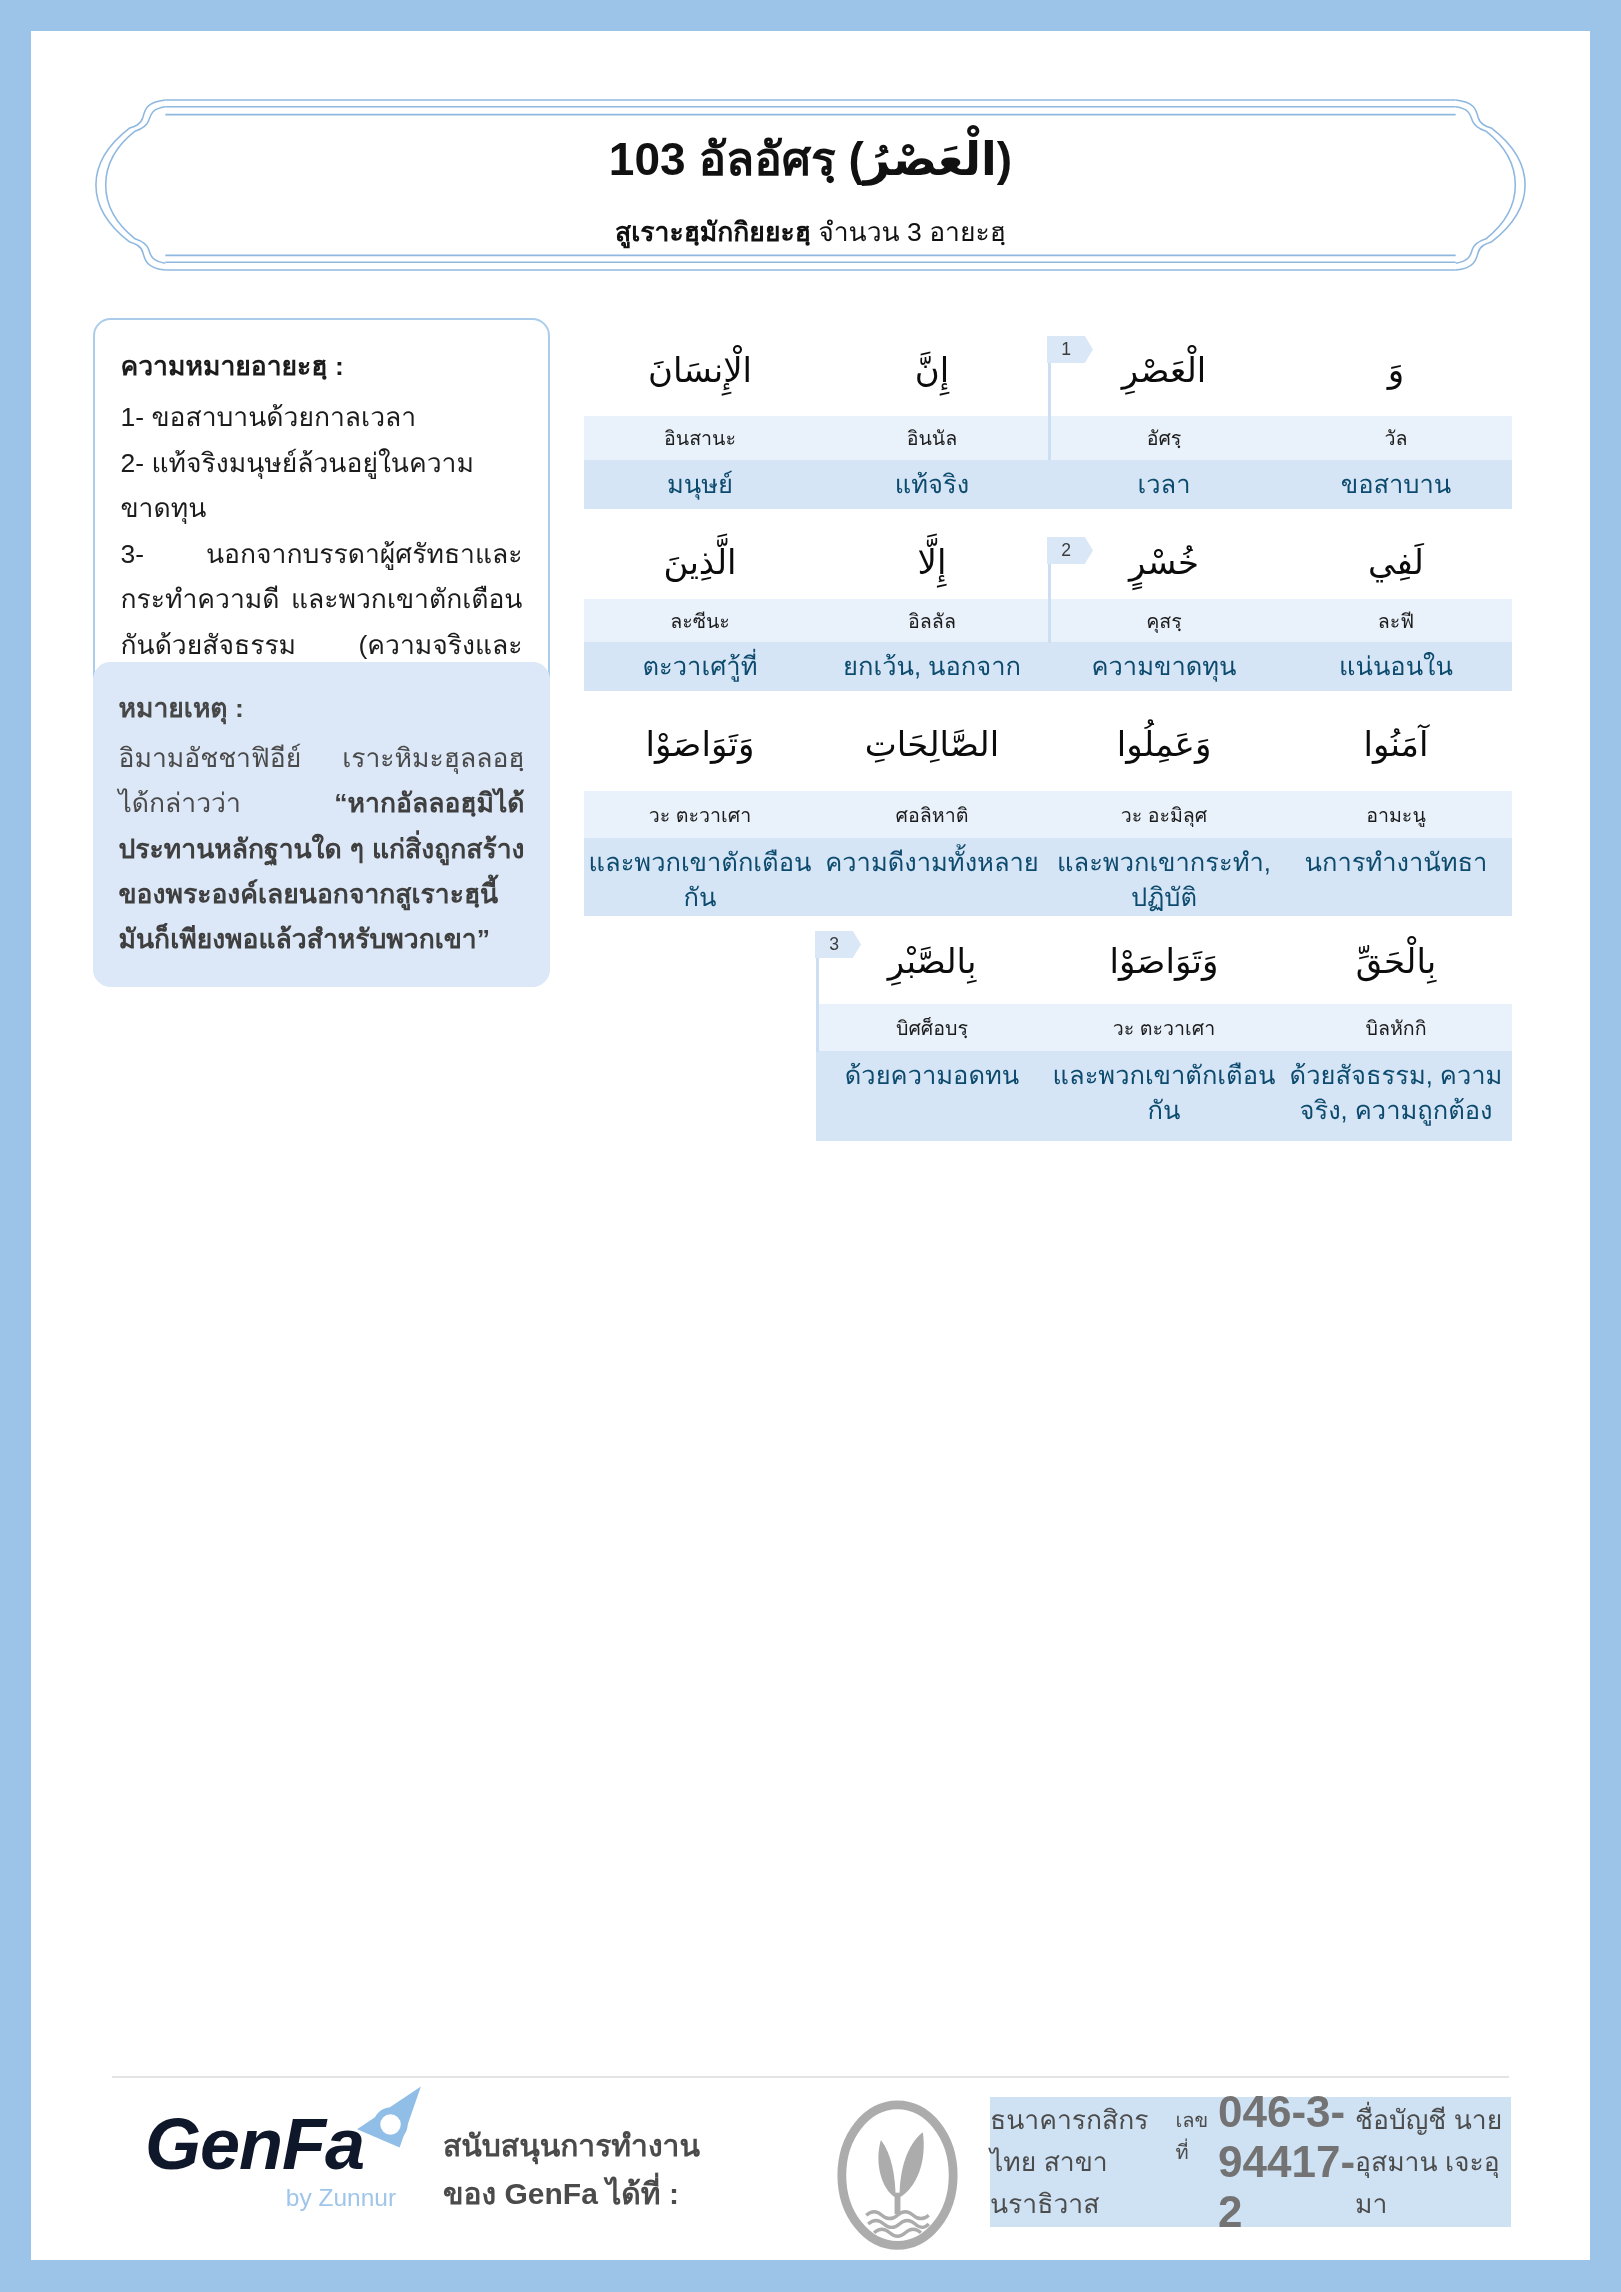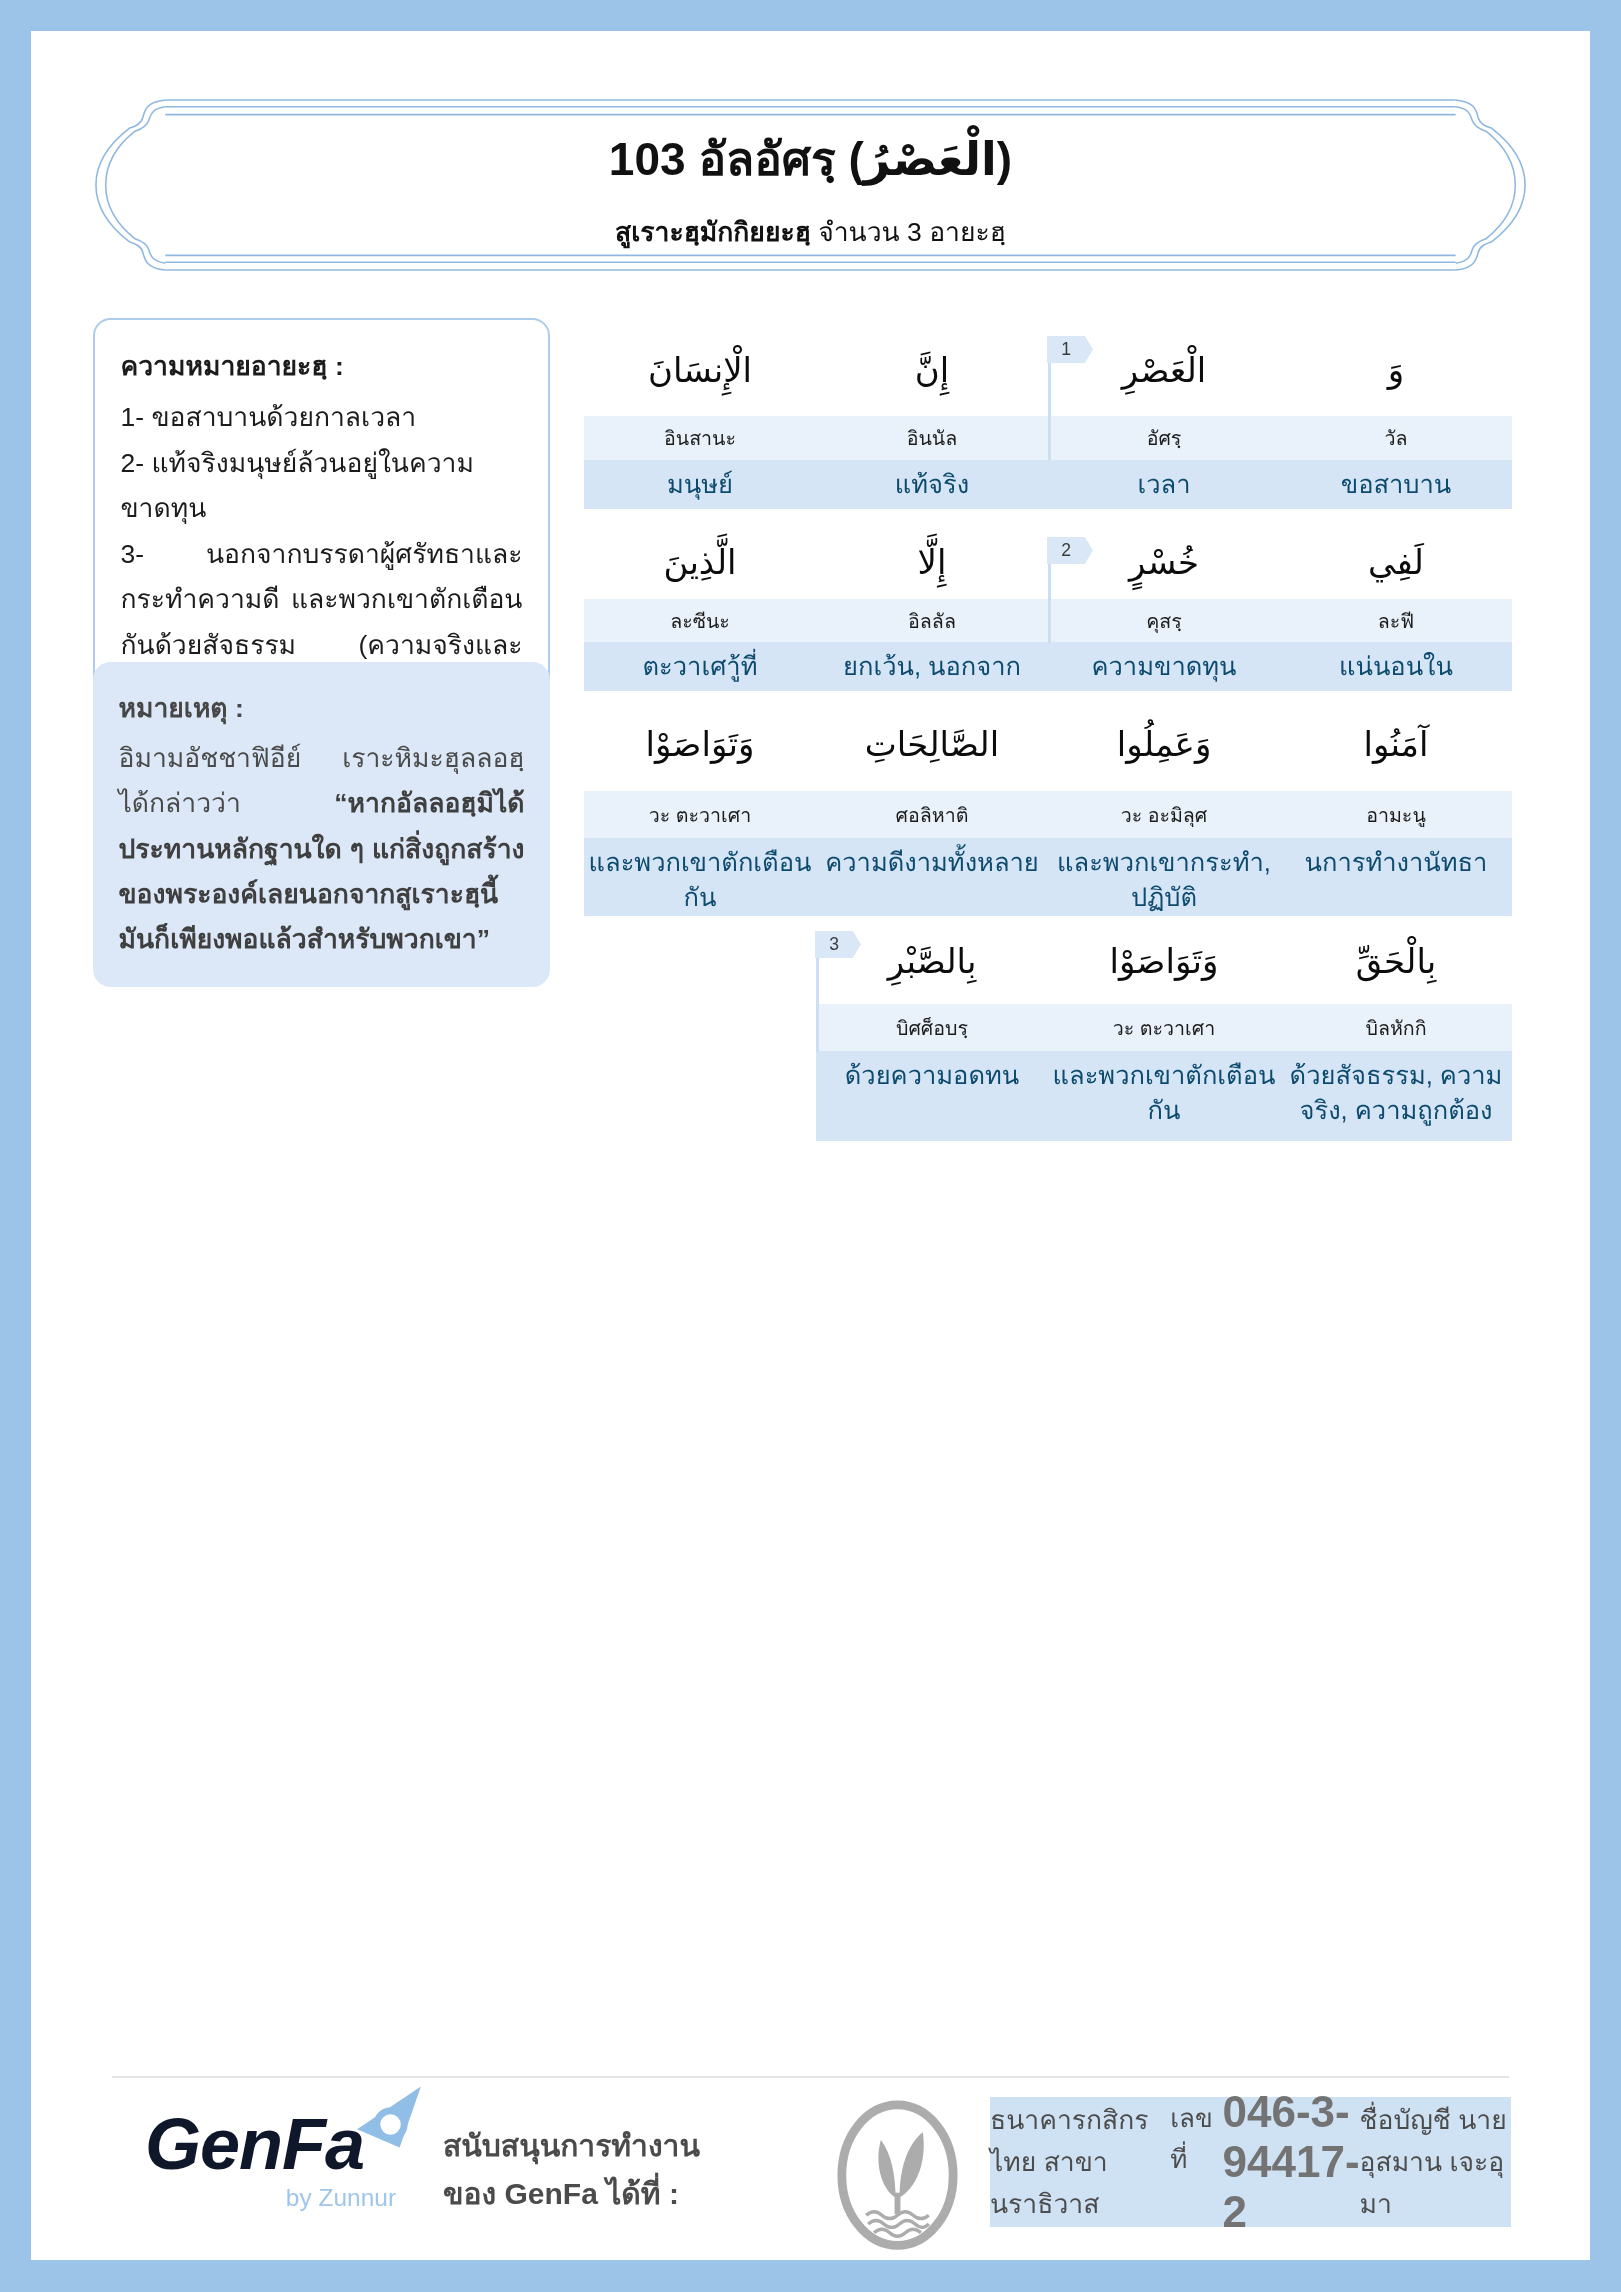--- a/index.html
+++ b/index.html
@@ -96,21 +96,21 @@
     left:412px;top:2091px;font-weight:bold;font-size:30px;color:#4b4b4b;line-height:1.6;
   }
   .kbank-logo{left:804px;top:2066px;width:125px;height:157px;}
   .bank-box{
     left:959px;top:2066px;width:521px;height:130px;background:#CFE2F4;
     display:flex;flex-direction:row;align-items:center;justify-content:center;
     color:#4c4c4c;
   }
   .bank-line1{font-size:26.5px;}
   .bank-line2{display:flex;align-items:baseline;margin:2.9px 0 2px 0;}
-  .bank-acct-label{font-size:26px;margin-right:9.8px;}
+  .bank-acct-label{font-size:20px;margin-right:9.8px;}
   .bank-acct-num{font-size:44px;font-weight:bold;color:#737373;letter-spacing:0px;}
   .bank-line3{font-size:26.5px;}
 </style>
 </head>
 <body>
 
 <div class="page-inner">
 
   <div class="abs header-frame">
     <svg viewBox="0 0 1474 178" fill="none" xmlns="http://www.w3.org/2000/svg">

